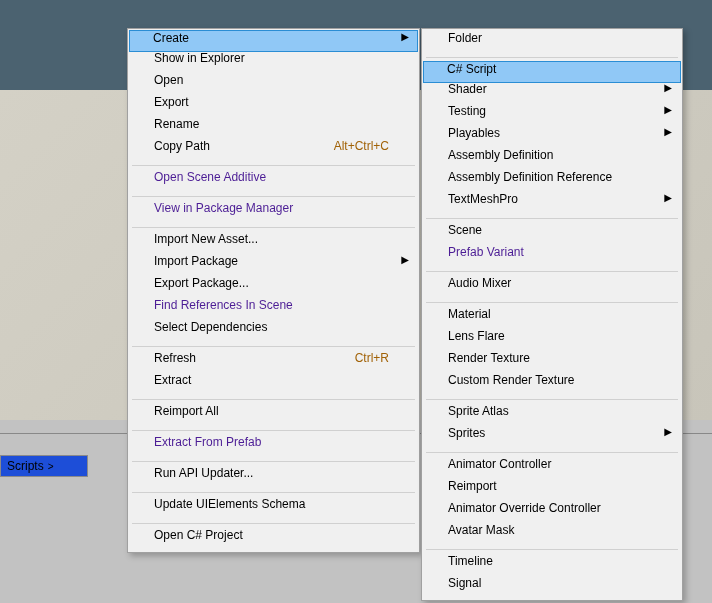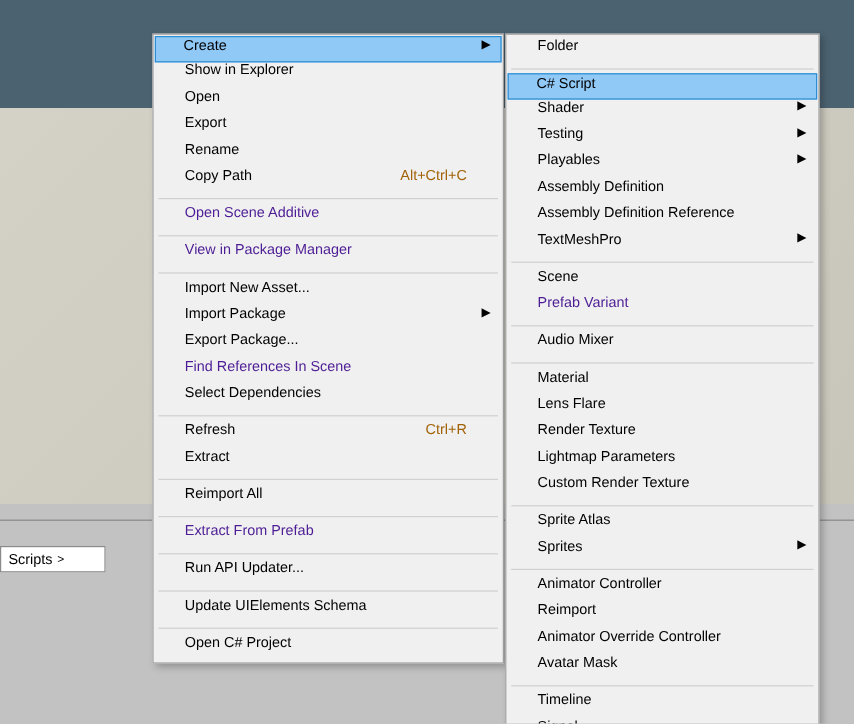--- a/index.html
+++ b/index.html
@@ -29,21 +29,21 @@
     height: 170px;
     background: #c2c2c2;
     border-top: 1px solid #888;
   }
   .breadcrumb {
     position: absolute;
     bottom: 126px;
     left: 0;
     width: 88px;
     height: 22px;
-    background: #ffffff;
+    background: #1d4ed8;
     border: 1px solid #8a8a8a;
     display: flex;
     align-items: center;
     padding-left: 6px;
     color: #000;
   }
   .breadcrumb-arrow {
     margin-left: 4px;
     color: #000;
     font-size: 10px;
@@ -237,23 +237,20 @@
     <div class="menu-item">
       <span>Material</span>
     </div>
     <div class="menu-item">
       <span>Lens Flare</span>
     </div>
     <div class="menu-item">
       <span>Render Texture</span>
     </div>
     <div class="menu-item">
-      <span>Lightmap Parameters</span>
-    </div>
-    <div class="menu-item">
       <span>Custom Render Texture</span>
     </div>
     <div class="menu-sep"></div>
     <div class="menu-item">
       <span>Sprite Atlas</span>
     </div>
     <div class="menu-item">
       <span>Sprites</span>
       <span class="submenu-arrow">▶</span>
     </div>

